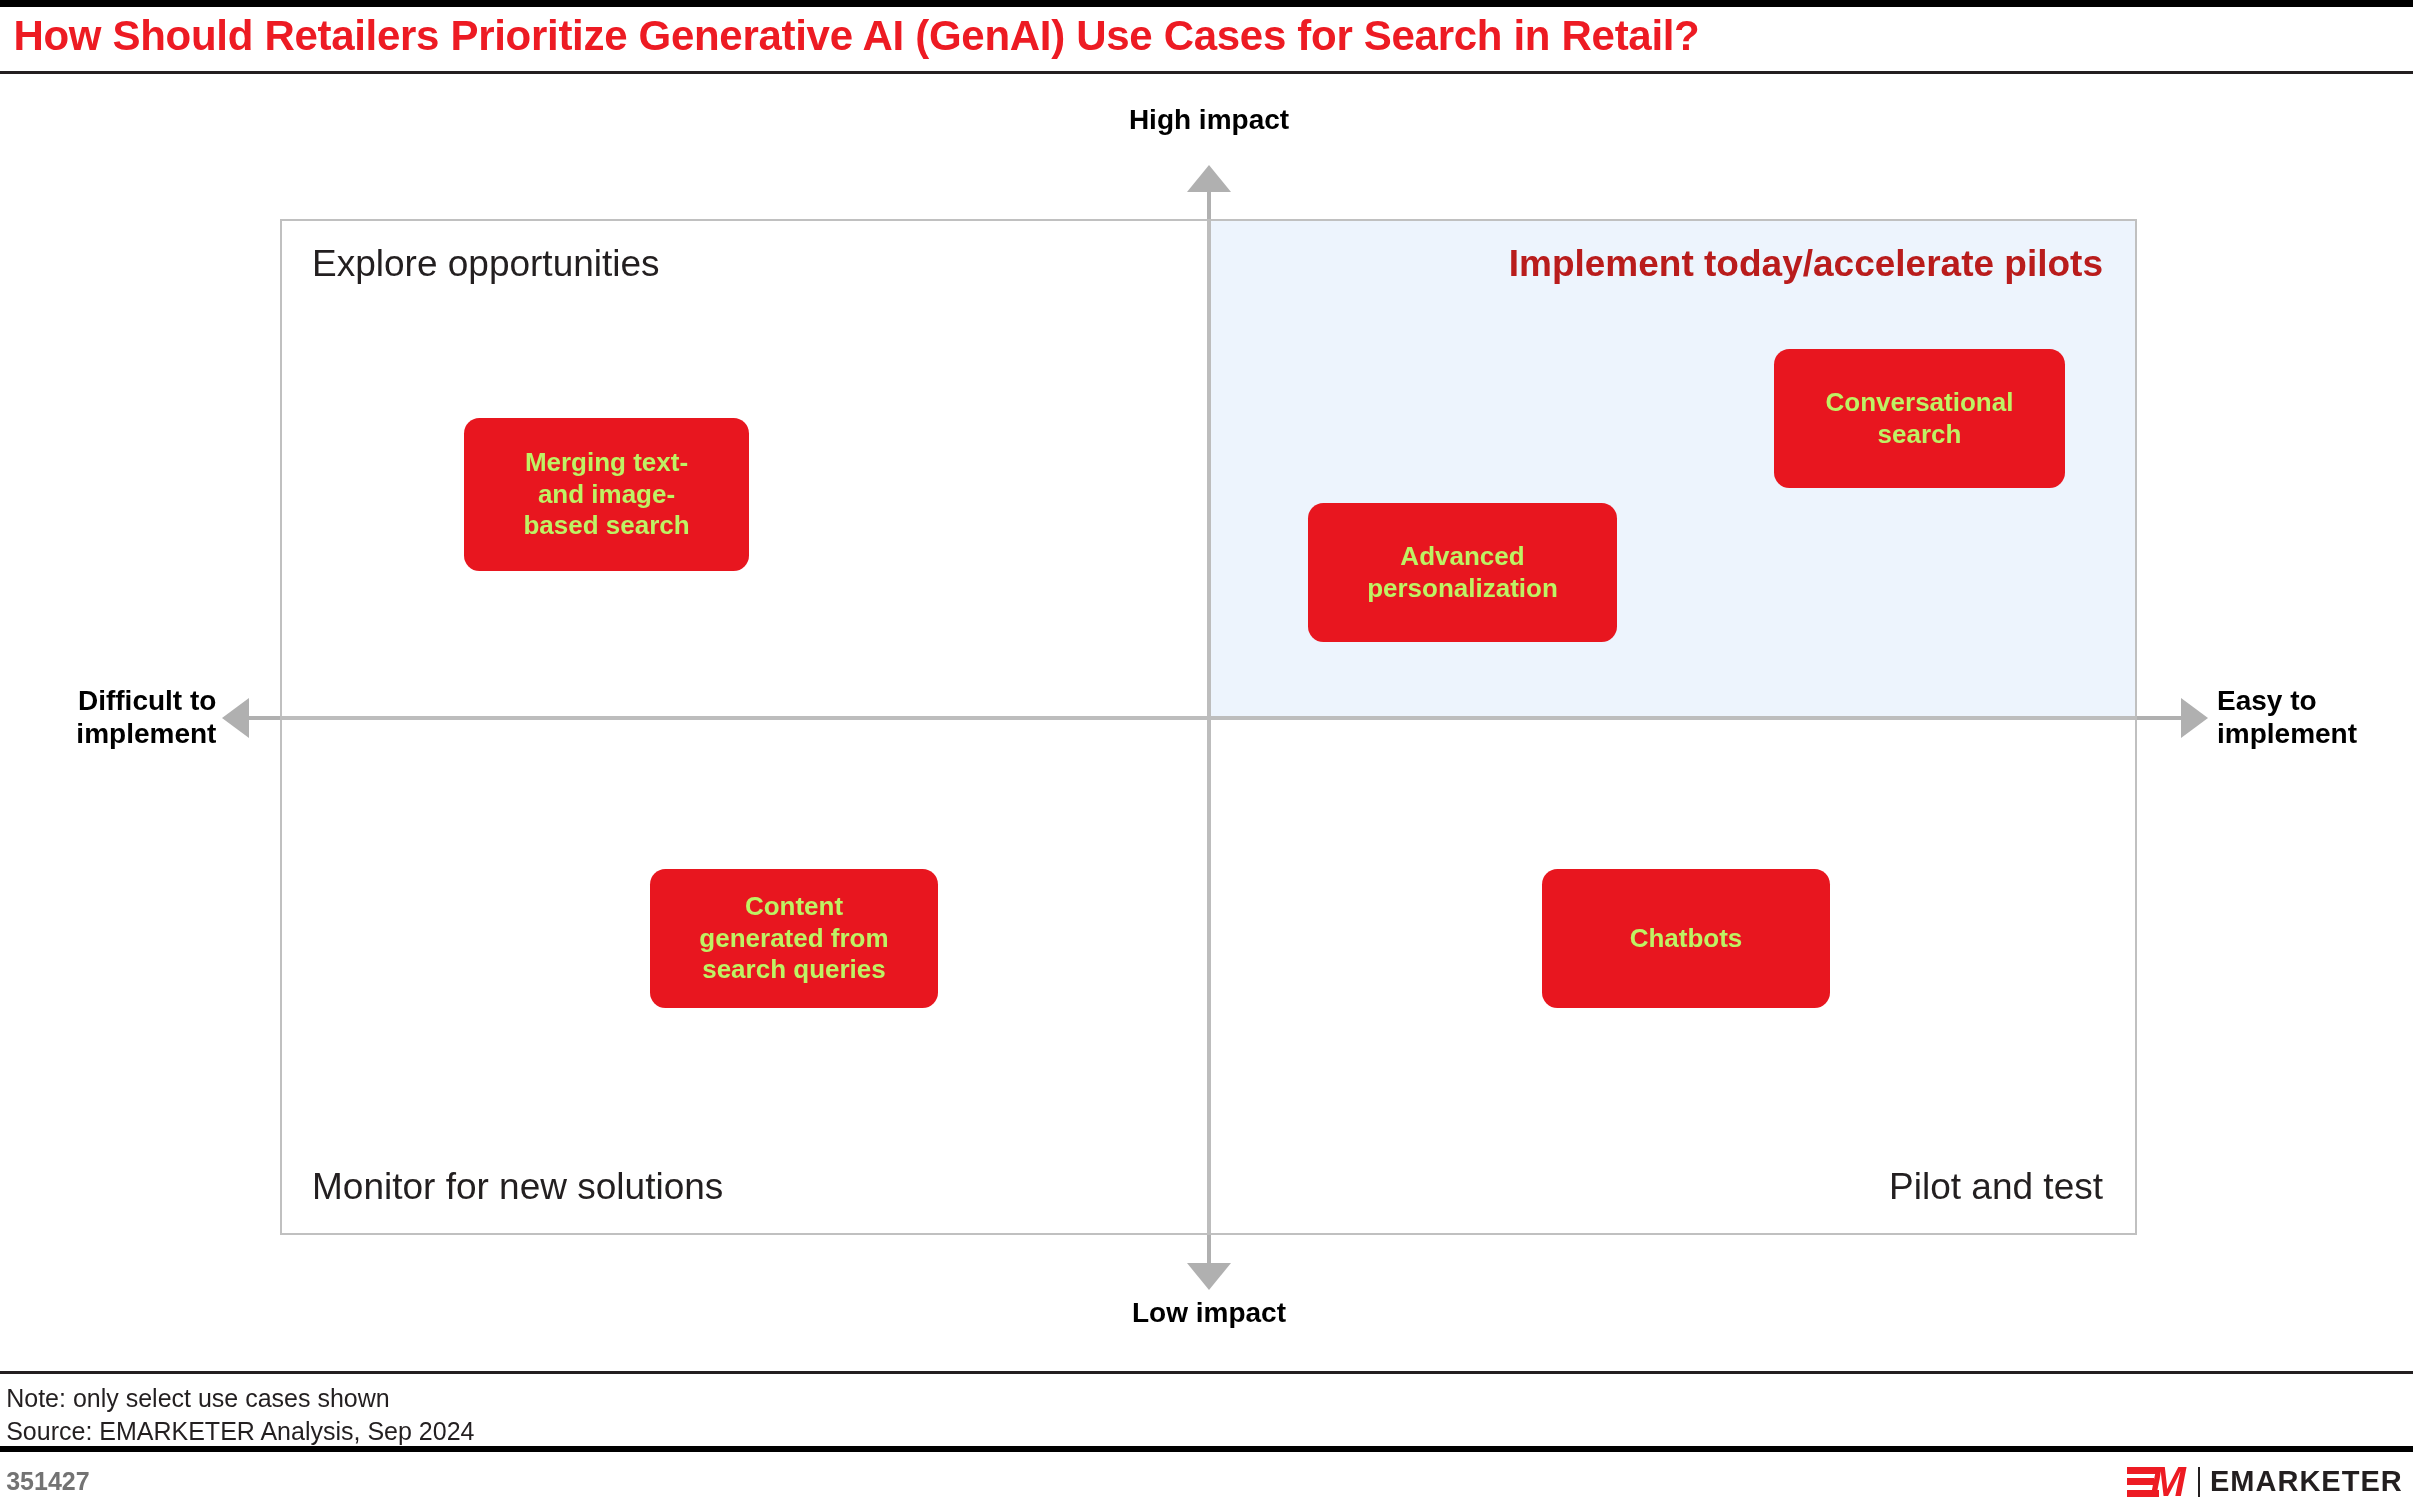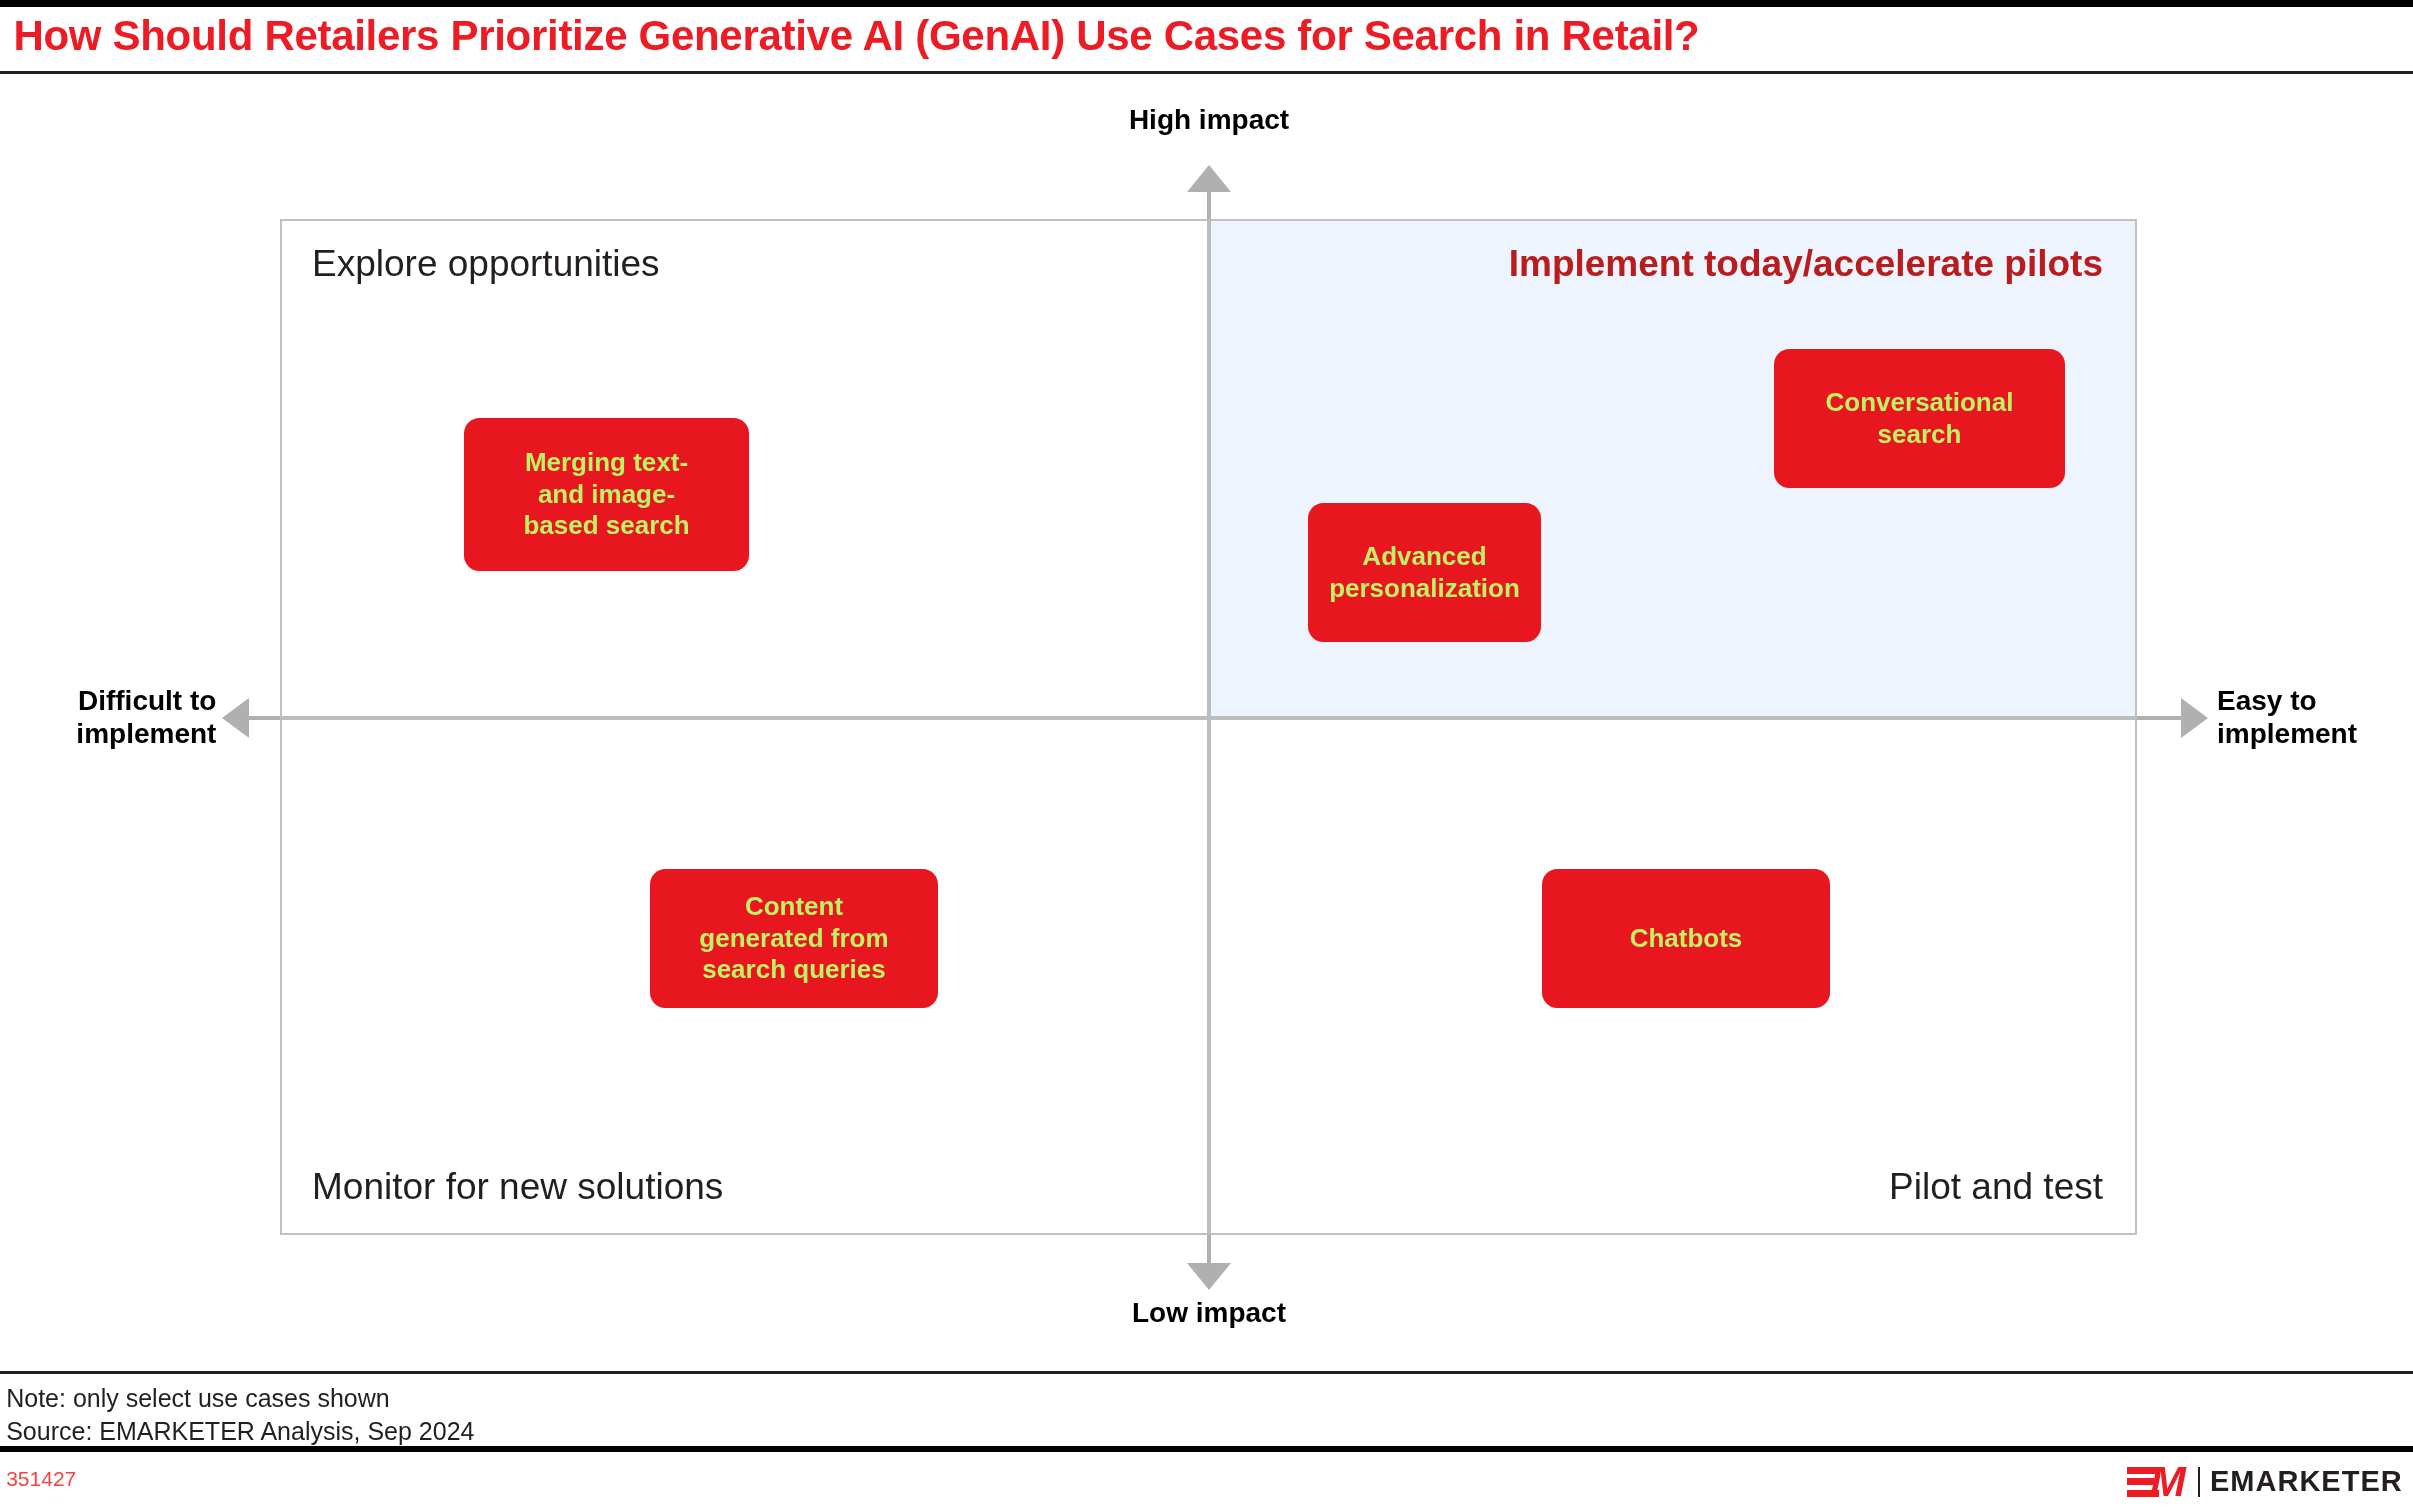--- a/index.html
+++ b/index.html
@@ -166,21 +166,21 @@
     align-items: center;
     justify-content: center;
     text-align: center;
     box-sizing: border-box;
     padding: 4.1px 7.2px;
     white-space: pre-line;
   }
 
   .box-merging  { left: 464px;  top: 418px;  width: 285px; height: 153px; }
   .box-convo    { left: 1774px; top: 349px;  width: 291px; height: 139px; }
-  .box-advanced { left: 1308px; top: 503px;  width: 233px; height: 139px; }
+  .box-advanced { left: 1308px; top: 503px;  width: 309px; height: 139px; }
   .box-content  { left: 650px; top: 869px; width: 288px; height: 139px; }
   .box-chatbots { left: 1542px; top: 869px; width: 288px; height: 139px; }
 
   
   .footer-rule-top {
     position: absolute;
     left: 0; top: 1371px;
     width: 2413px; height: 3.1px;
     background: #231f20;
   }
@@ -193,23 +193,23 @@
   }
   .footer-rule-bot {
     position: absolute;
     left: 0; top: 1446px;
     width: 2413px; height: 6.2px;
     background: #000000;
   }
   .chart-id {
     position: absolute;
     left: 6.2px; top: 1467px;
-    font-size: 21px;
-    font-weight: normal;
-    color: #ef4444;
+    font-size: 25px;
+    font-weight: bold;
+    color: #737373;
   }
 
   
   .logo {
     position: absolute;
     right: 10.3px; top: 1465px;
     height: 33px;
     display: flex;
     align-items: center;
   }

